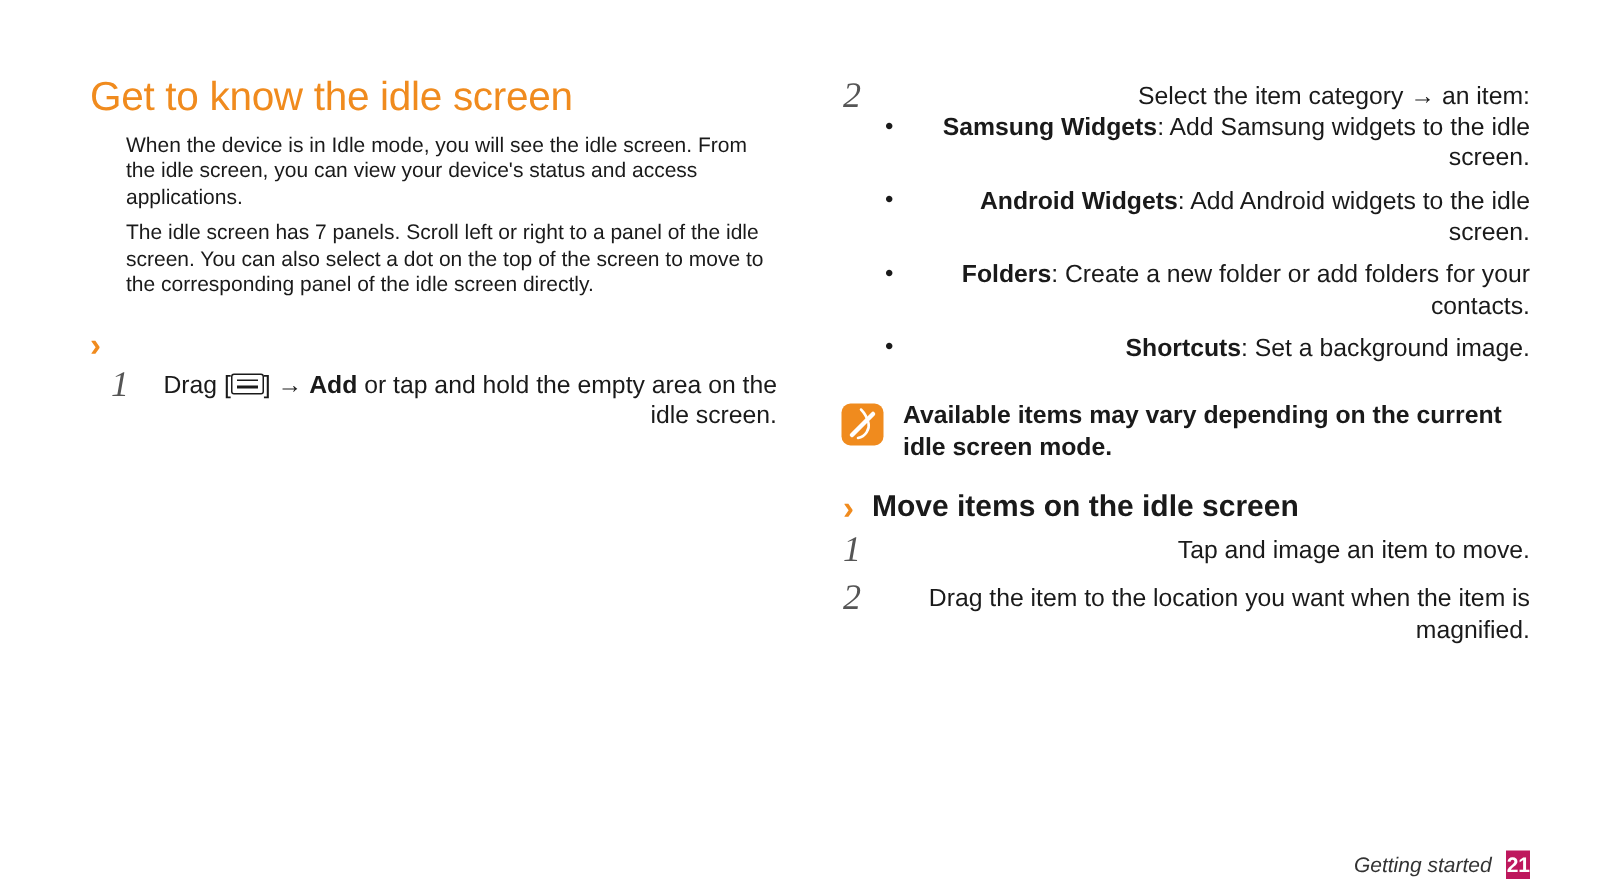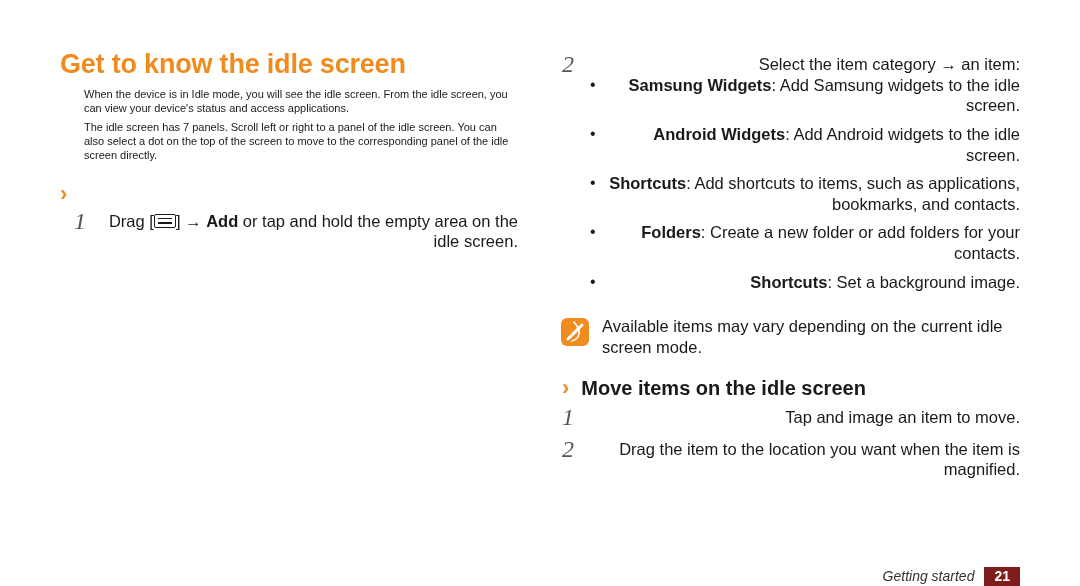--- a/index.html
+++ b/index.html
@@ -22,27 +22,27 @@
     height: 100%;
   }
   .col {
     width: 468px;
     display: flex;
     flex-direction: column;
   }
   h1.section-title {
     margin: 0 0 6px 0;
     font-size: 27px;
-    font-weight: 700;
+    font-weight: 400;
     color: #f08b1e;
     letter-spacing: -0.2px;
   }
   p.body {
     margin: 0 0 6px 24px;
-    font-size: 11px;
+    font-size: 14px;
   }
   .p2 { margin-top: 10px; }
   h2.subhead {
     display: flex;
     align-items: center;
     gap: 12px;
     margin: 14px 0 2px 0;
     font-size: 20px;
     font-weight: 700;
     color: #1a1a1a;
@@ -121,39 +121,39 @@
     gap: 12px;
     margin-top: 6px;
     margin-left: -2px;
   }
   .note-icon {
     width: 30px;
     height: 30px;
     flex: 0 0 auto;
     margin-top: 1px;
   }
-  .note-text { flex: 1; }
+  .note-text { flex: 1; font-weight: bold; }
 
   .footer {
     position: absolute;
     right: 60px;
     bottom: 0;
     font-size: 14px;
     font-style: italic;
     color: #333;
     display: flex;
     align-items: center;
     gap: 10px;
   }
   .page-badge {
     font-style: normal;
-    background: #7f1d1d;
+    background: #be185d;
     color: #fff;
     font-weight: 600;
-    padding: 1px 10px;
+    padding: 1px 0;
     font-size: 14px;
     text-align: center;
   }
 </style>
 </head>
 <body>
 
 <div class="page">
 
   <div class="col">
@@ -177,21 +177,20 @@
 
   <div class="col">
     <ol class="numlist" style="margin-left:0;">
       <li class="num-2-li">
         <span class="italnum">2</span>
         <span class="step-text">
           <span>Select the item category → an item:</span>
           <ul class="bullets">
             <li><b>Samsung Widgets</b><span>: Add Samsung widgets to the idle screen.</span></li>
             <li><b>Android Widgets</b><span>: Add Android widgets to the idle screen.</span></li>
-            <li><b>Shortcuts</b><span>: Add shortcuts to items, such as applications, bookmarks, and contacts.</span></li>
             <li><b>Folders</b><span>: Create a new folder or add folders for your contacts.</span></li>
             <li><b>Shortcuts</b><span>: Set a background image.</span></li>
           </ul>
         </span>
       </li>
     </ol>
 
     <div class="note-row">
       <span class="note-icon">
         <svg viewBox="0 0 30 30" width="30" height="30">

